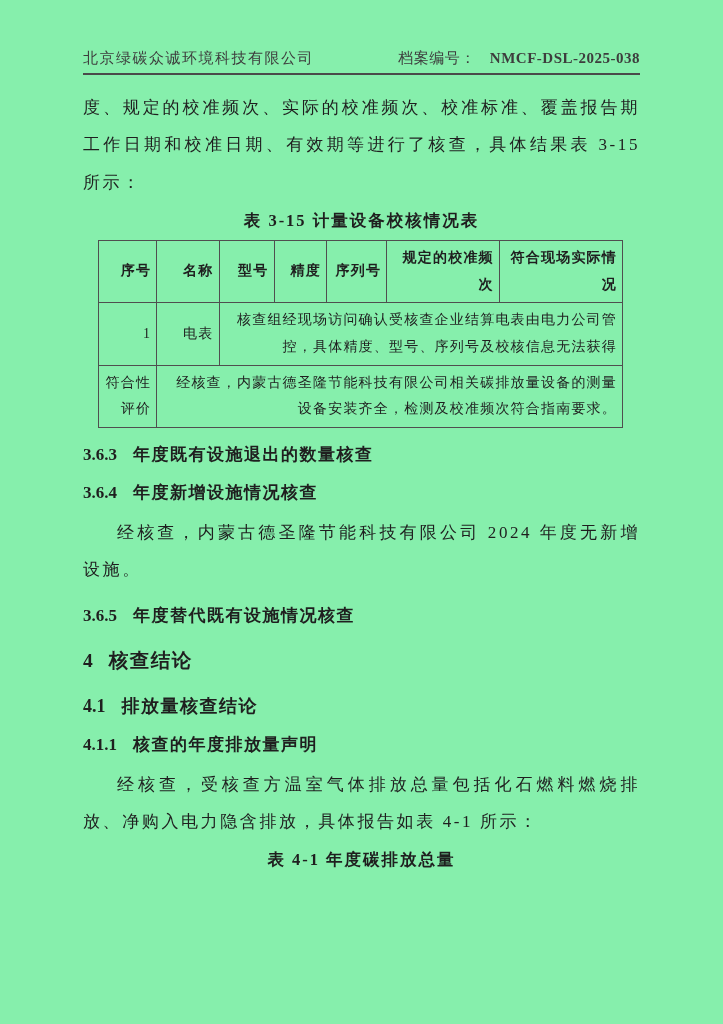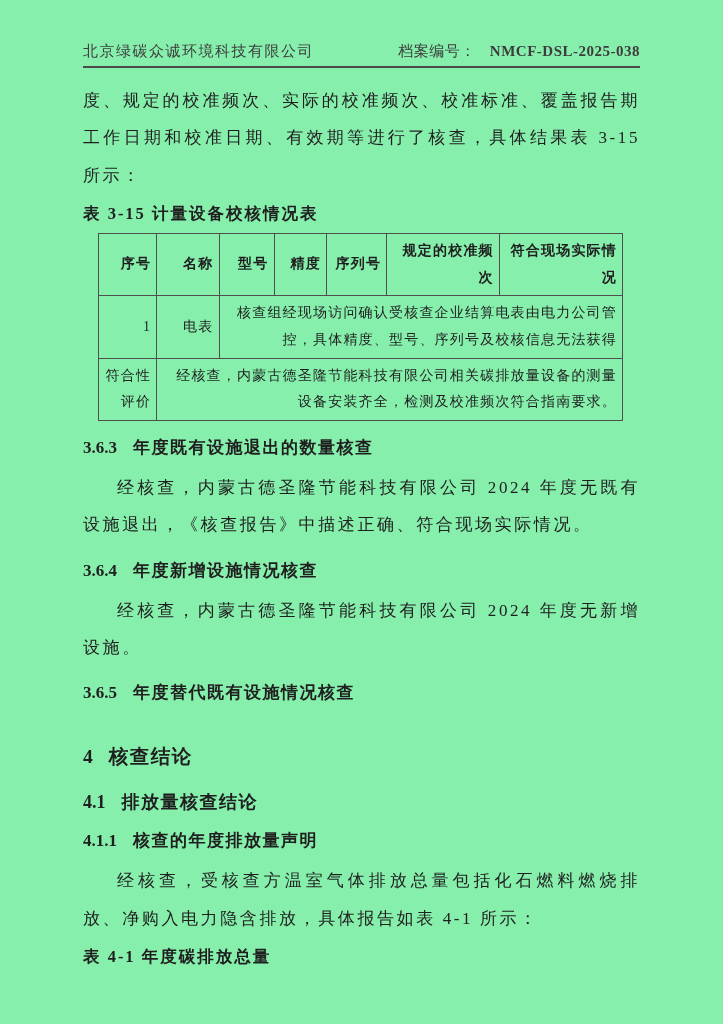--- a/index.html
+++ b/index.html
@@ -18,21 +18,21 @@
   .doc-header {
     display: flex;
     justify-content: space-between;
     align-items: baseline;
     border-bottom: 2px solid #4a4a4a;
     padding-bottom: 5px;
     font-size: 15px;
     color: #3d3d3d;
     letter-spacing: 1.5px;
   }
-  .doc-header .right { letter-spacing: 0.5px; }
+  .doc-header .right { letter-spacing: 0.5px; margin-top: 7px; }
   .doc-header .file-no { margin-left: 14px; font-weight: 600; letter-spacing: 0.5px; }
 
   
   .para {
     font-size: 17px;
     line-height: 2.2;
     text-align: justify;
     letter-spacing: 2.6px;
     margin-top: 10px;
   }
@@ -40,26 +40,26 @@
   .para.cont { margin-top: 14px; }
 
   
   .h-sec {
     font-weight: bold;
     font-size: 17px;
     margin-top: 15px;
     letter-spacing: 1.5px;
   }
   .h-sec .num { margin-right: 16px; letter-spacing: 0; }
-  .h-chap { font-size: 19.5px; margin-top: 39px; }
+  .h-chap { font-size: 19.5px; margin-top: 20px; }
   .h-sub  { font-size: 18px;  margin-top: 20px; }
 
   
   .tbl-title {
-    text-align: left;
+    text-align: center;
     font-weight: bold;
     font-size: 16.5px;
     letter-spacing: 2px;
     margin-top: 9px;
   }
   table {
     border-collapse: collapse;
     margin: 8px 17px 0 15px;
     width: calc(100% - 32px);
     table-layout: fixed;
@@ -121,21 +121,20 @@
     <tr>
       <td>符合性评价</td>
       <td colspan="6">经核查，内蒙古德圣隆节能科技有限公司相关碳排放量设备的测量设备安装齐全，检测及校准频次符合指南要求。</td>
     </tr>
   </tbody>
     </table>
 
   <div class="h-sec">
     <span class="num">3.6.3</span><span>年度既有设施退出的数量核查</span>
   </div>
-  <p class="para indent">经核查，内蒙古德圣隆节能科技有限公司 2024 年度无既有设施退出，《核查报告》中描述正确、符合现场实际情况。</p>
 
   <div class="h-sec">
     <span class="num">3.6.4</span><span>年度新增设施情况核查</span>
   </div>
   <p class="para indent">经核查，内蒙古德圣隆节能科技有限公司 2024 年度无新增设施。</p>
 
   <div class="h-sec">
     <span class="num">3.6.5</span><span>年度替代既有设施情况核查</span>
   </div>
 

